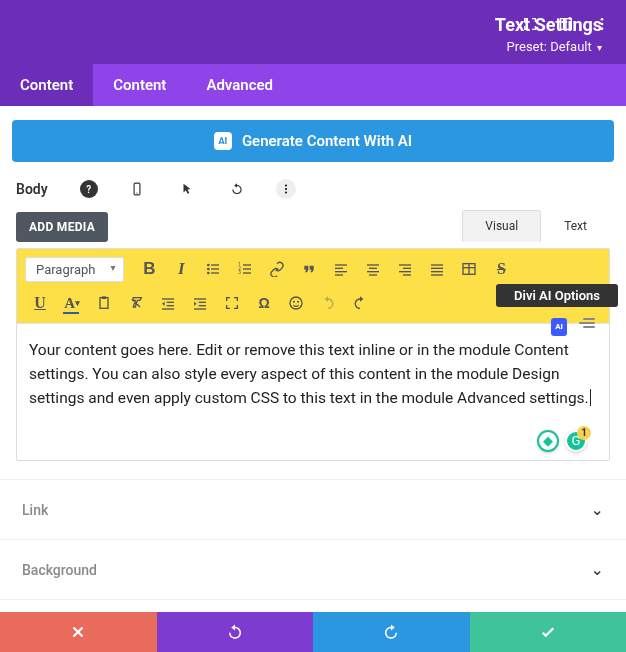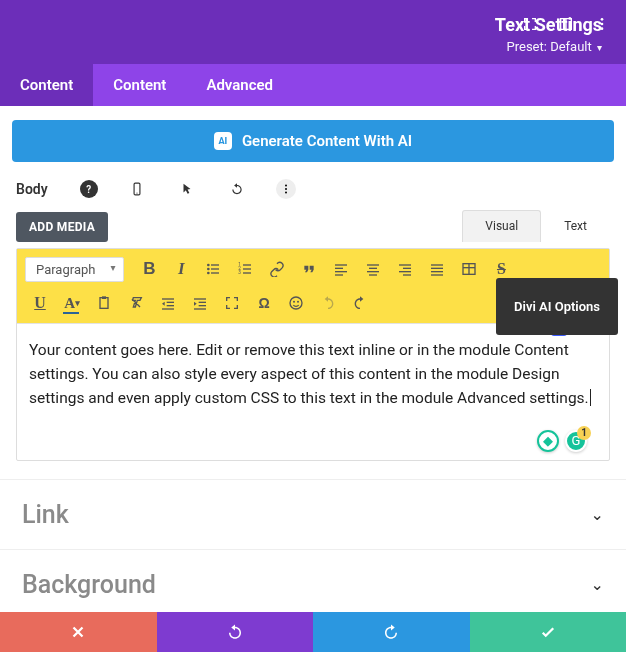--- a/index.html
+++ b/index.html
@@ -50,30 +50,30 @@
 .toolbar-row2 { width:100%; display:flex; align-items:center; gap:2px; margin-top:4px; }
 
 .editor-body { padding: 14px 12px 50px; position:relative; font-size:15.5px; line-height:1.55; color:#222; font-family: Georgia, "Times New Roman", serif; min-height:120px; }
 .caret-blink { display:inline-block; width:1px; height:17px; background:#222; vertical-align:text-bottom; margin-left:1px; }
 
 .ai-float { position:absolute; right:42px; top:-6px; background:#3b5bff; color:#fff; font-size:8px; font-weight:800; padding:3px 4px; border-radius:3px; cursor:pointer; }
 .menu-float { position:absolute; right:14px; top:-6px; width:18px; height:18px; display:flex; flex-direction:column; gap:2px; align-items:flex-end; cursor:pointer; }
 .menu-float span { width:12px; height:2px; background:#888; border-radius:1px; }
 .menu-float span:nth-child(2){width:16px;}
 
-.tooltip { position:absolute; right:8px; top:278px; background:#333; color:#fff; font-size:13px; font-weight:600; padding:21px 18px; border-radius:3px; z-index:20; }
+.tooltip { position:absolute; right:8px; top:284px; background:#333; color:#fff; font-size:13px; font-weight:600; padding:4px 18px; border-radius:3px; z-index:20; }
 
 .grammarly { position:absolute; right:22px; bottom:8px; display:flex; gap:6px; align-items:center; }
 .gcirc { width:22px;height:22px;border-radius:50%;display:flex;align-items:center;justify-content:center;font-size:13px;color:#fff; border:2px solid #fff; box-shadow:0 1px 3px rgba(0,0,0,.2); }
 .gcirc.green{background:#15c39a;}
 .gcirc.teal{background:#fff;color:#15c39a;border-color:#15c39a;}
 .gbadge { position:absolute; top:-6px; right:-6px; background:#f7d154; color:#333; font-size:10px; font-weight:700; border-radius:50%; width:14px; height:14px; display:flex;align-items:center;justify-content:center; }
 
 .accordion { border-top:1px solid #eee; padding:20px 22px; display:flex; justify-content:space-between; align-items:center; cursor:pointer; }
-.acc-label { font-size:25px; color:#8a8a8a; font-weight:500; }
+.acc-label { font-size:14px; color:#8a8a8a; font-weight:500; }
 .acc-chev { color:#333; font-size:16px; }
 .accordion.faded .acc-label { opacity:.55; }
 
 .footer { position:absolute; bottom:0; left:0; right:0; display:flex; height:40px; }
 .fbtn { flex:1; display:flex; align-items:center; justify-content:center; color:#fff; cursor:pointer; font-size:17px; }
 .fbtn.red{background:#e86b5c;} .fbtn.purple{background:#7e3bd0;} .fbtn.blue{background:#2b97e0;} .fbtn.green{background:#3fc49a;}
 .fbtn svg{width:18px;height:18px;fill:#fff;}
 </style>
 </head>
 <body>

